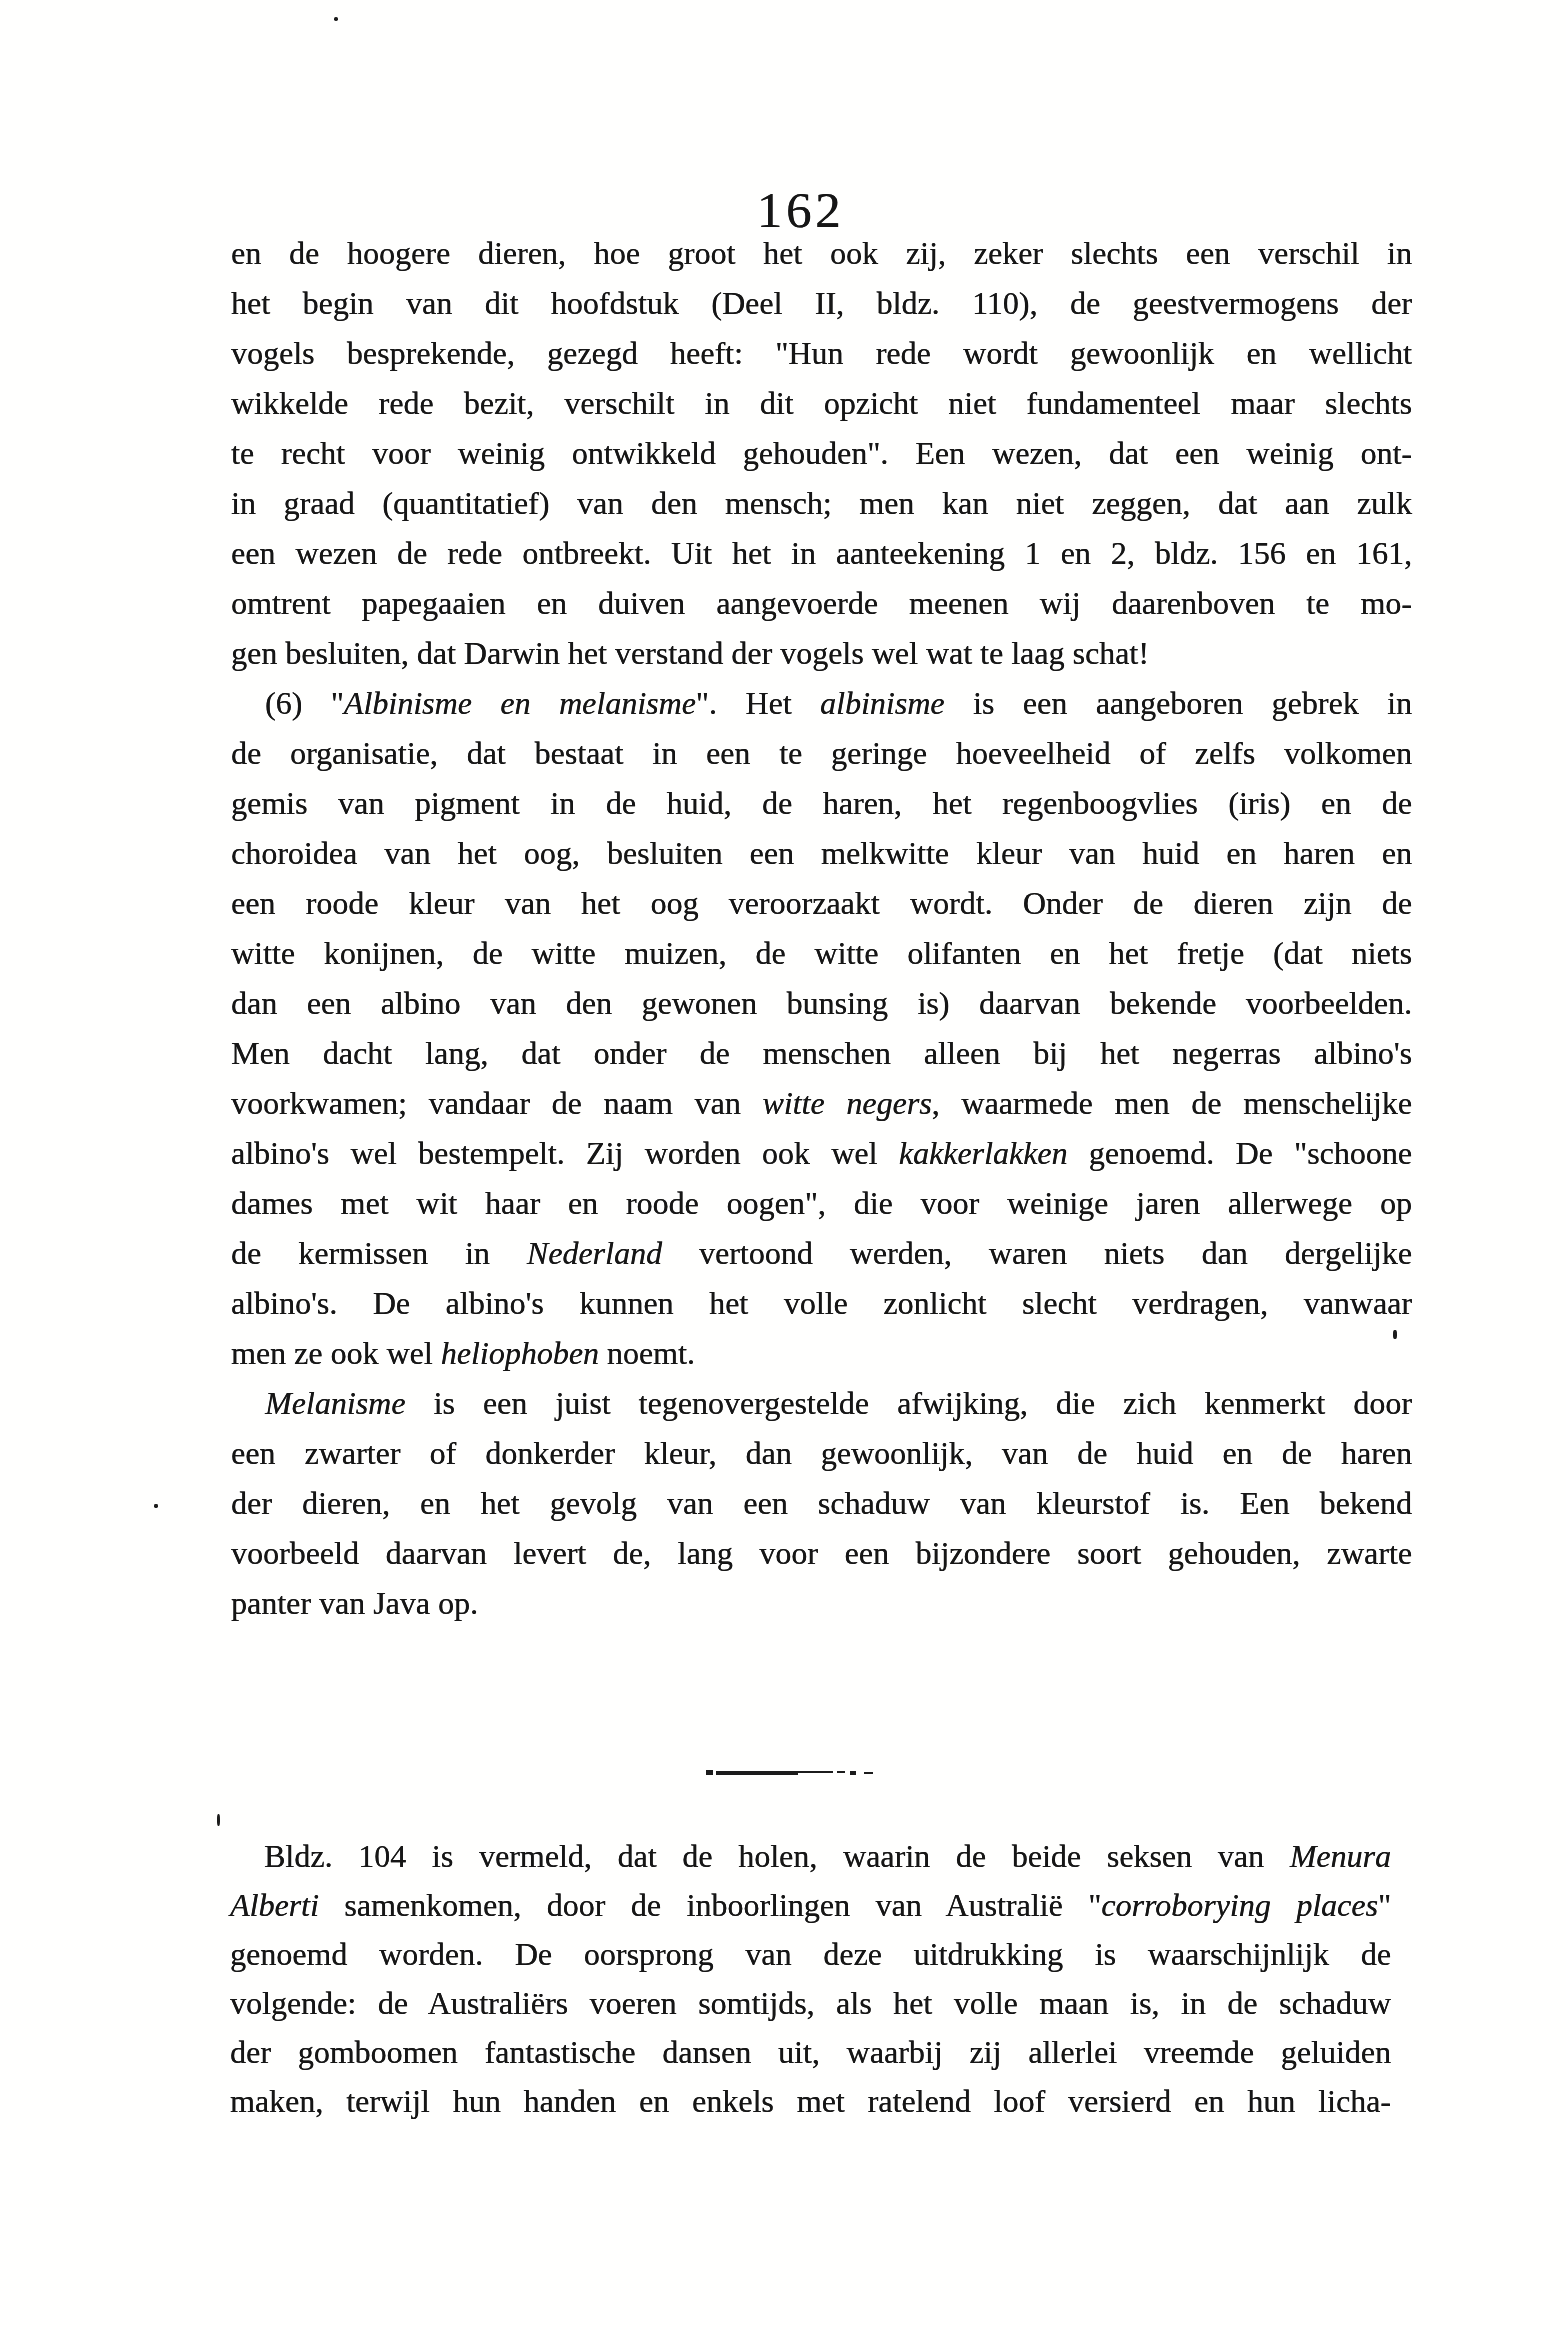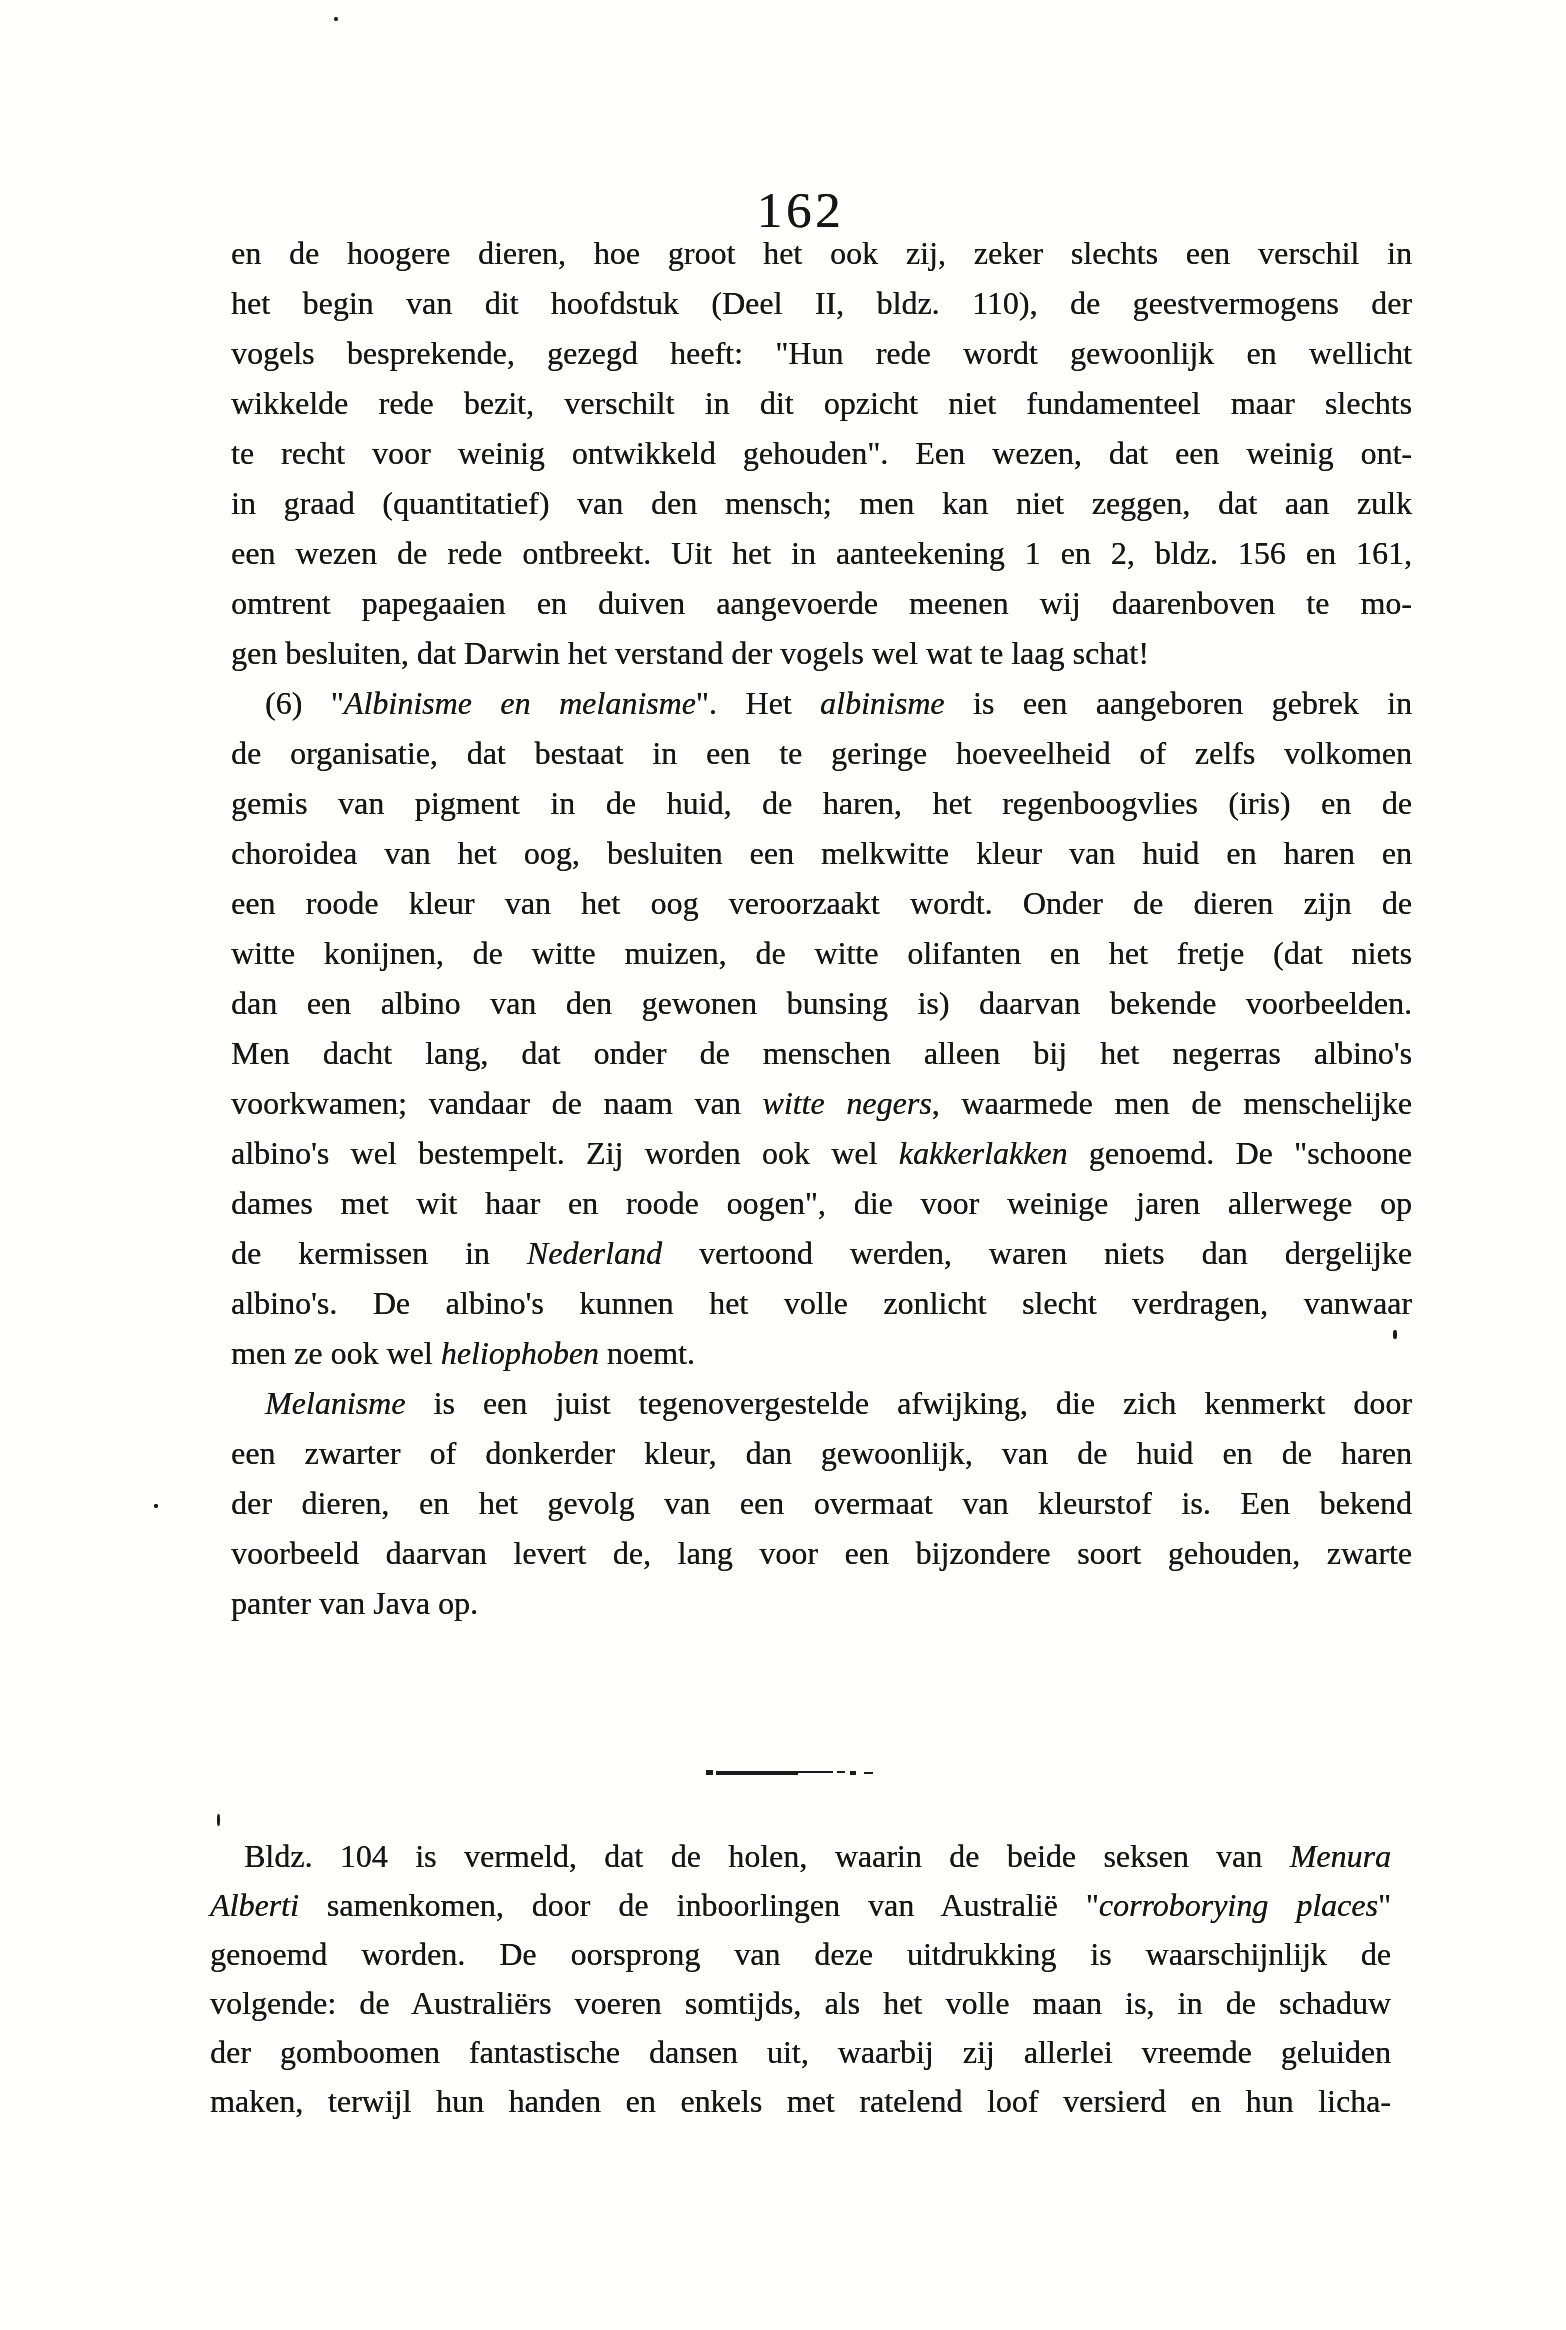--- a/index.html
+++ b/index.html
@@ -27,21 +27,21 @@
   }
   .textblock {
     position: absolute;
     left: 210px;
     width: 1181px;
     text-shadow: 0.2px 0 0 currentColor;
   }
   #block-main { top: 228px; margin-left: 21px; }
   #block-main .line { line-height: 50px; }
   #block-post { top: 1832px; }
-  #block-post .line { line-height: 49px; }
+  #block-post .line { line-height: 49px; margin-left: 20px; }
   .line {
     font-size: 32px;
     text-align: justify;
     text-align-last: justify;
     white-space: normal;
     overflow: visible;
   }
   .line.end { text-align-last: left; }
   .line.ind { text-indent: 34px; }
   .em { font-style: italic; }
@@ -94,21 +94,21 @@
       <div class="line"><span>dan een albino van den gewonen bunsing is) daarvan bekende voorbeelden.</span></div>
       <div class="line"><span>Men dacht lang, dat onder de menschen alleen bij het negerras albino's</span></div>
       <div class="line"><span>voorkwamen; vandaar de naam van </span><span class="em">witte negers</span><span>, waarmede men de menschelijke</span></div>
       <div class="line"><span>albino's wel bestempelt. Zij worden ook wel </span><span class="em">kakkerlakken</span><span> genoemd. De "schoone</span></div>
       <div class="line"><span>dames met wit haar en roode oogen", die voor weinige jaren allerwege op</span></div>
       <div class="line"><span>de kermissen in </span><span class="em">Nederland</span><span> vertoond werden, waren niets dan dergelijke</span></div>
       <div class="line"><span>albino's. De albino's kunnen het volle zonlicht slecht verdragen, vanwaar</span></div>
       <div class="line end"><span>men ze ook wel </span><span class="em">heliophoben</span><span> noemt.</span></div>
       <div class="line ind"><span class="em">Melanisme</span><span> is een juist tegenovergestelde afwijking, die zich kenmerkt door</span></div>
       <div class="line"><span>een zwarter of donkerder kleur, dan gewoonlijk, van de huid en de haren</span></div>
-      <div class="line"><span>der dieren, en het gevolg van een overmaat van kleurstof is. Een bekend</span></div>
+      <div class="line"><span>der dieren, en het gevolg van een schaduw van kleurstof is. Een bekend</span></div>
       <div class="line"><span>voorbeeld daarvan levert de, lang voor een bijzondere soort gehouden, zwarte</span></div>
       <div class="line end"><span>panter van Java op.</span></div>
     </div>
 
   <div class="divider">
     <span class="bar b1"></span>
     <span class="bar b2"></span>
     <span class="bar b3"></span>
     <span class="bar b4"></span>
     <span class="bar b5"></span>

